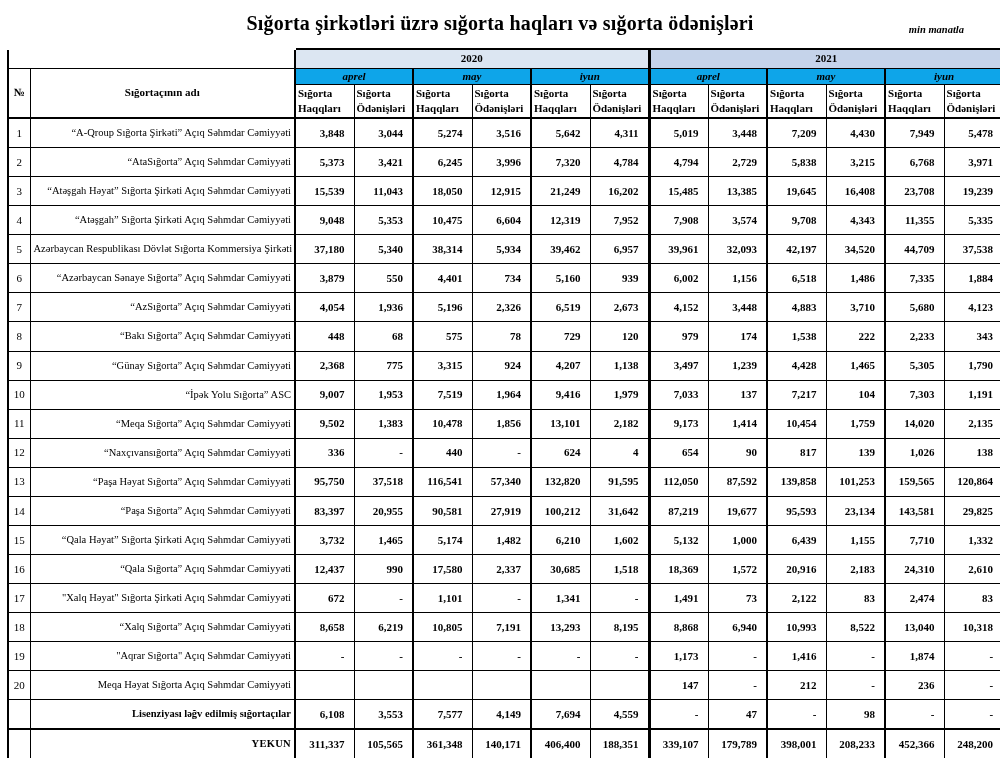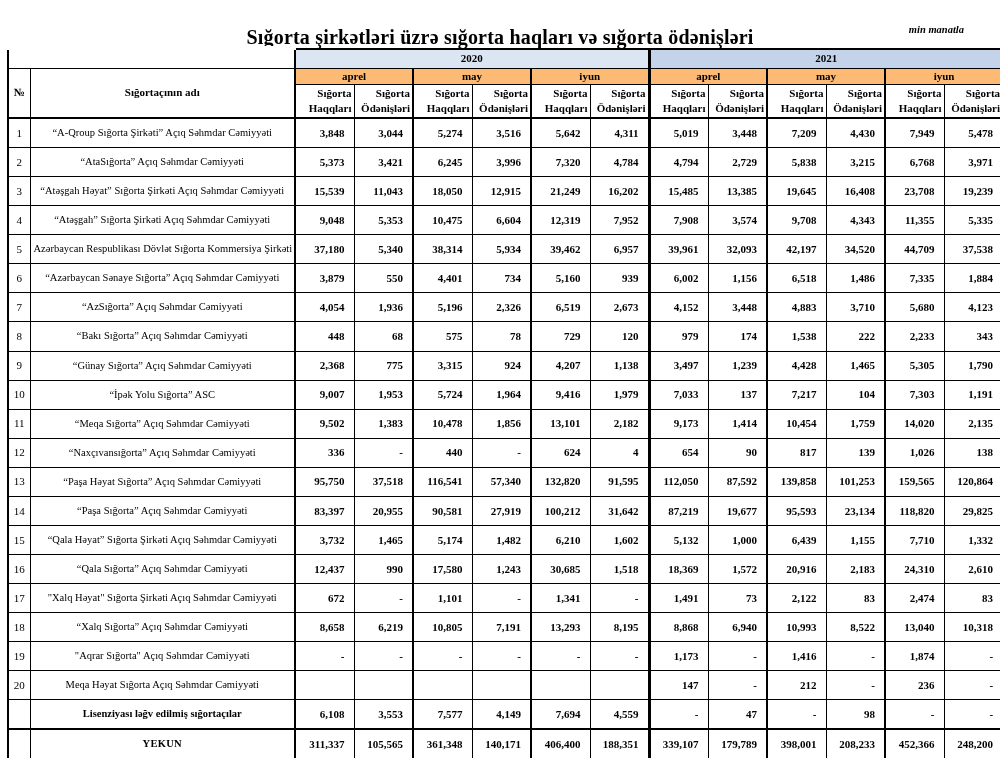--- a/index.html
+++ b/index.html
@@ -2,21 +2,21 @@
 <html><head>
 <meta charset="utf-8">
 <style>
   html,body{margin:0;padding:0;}
   body{
     width:1000px;height:758px;background:#ffffff;position:relative;
     font-family:"Liberation Serif","DejaVu Serif",serif;color:#000;
     overflow:hidden;
   }
   .title{
-    position:absolute;top:26px;left:0;width:1000px;text-align:center;
+    position:absolute;top:12px;left:0;width:1000px;text-align:center;
     font-size:20px;font-weight:bold;letter-spacing:.2px;
   }
   .unit-note{
     position:absolute;top:24px;right:36px;
     font-size:10.5px;font-weight:bold;font-style:italic;
   }
   table.main{
     position:absolute;top:48px;left:7px;width:858px;
     border-collapse:collapse;table-layout:fixed;
     border:2px solid #000;
@@ -29,30 +29,30 @@
     font-size:11px;line-height:1.15;
     overflow:hidden;white-space:nowrap;
     padding:0;
   }
   tr.years-row{height:19px;}
   tr.months-row{height:16px;}
   tr.sub-row{height:34px;}
   tr.data{height:29px;}
   th.spacer{border-top:2px solid #fff;border-bottom:1px solid #000;background:#fff;}
   th.year{font-weight:bold;font-size:11px;text-align:center;}
-  th.month{font-weight:bold;font-size:11px;text-align:center;background:#fdba74;}
+  th.month{font-weight:bold;font-style:italic;font-size:11px;text-align:center;background:#0ea5e9;}
   th.corner-no, th.corner-name{font-weight:bold;font-size:11px;text-align:center;background:#fff;}
   th.subh{
-    font-weight:bold;font-size:11px;text-align:right;
+    font-weight:bold;font-size:11px;text-align:left;
     white-space:normal;line-height:1.3;background:#fff;
     border-bottom:2px solid #000;padding:0 2px;
   }
   th.corner-no,th.corner-name{border-bottom:2px solid #000;}
   td.no{text-align:center;font-size:11px;}
-  td.name{text-align:center;font-size:10.5px;padding:8px 3px;}
+  td.name{text-align:right;font-size:10.5px;padding:8px 3px;}
   td.val{text-align:right;font-weight:bold;font-size:11px;padding-right:9px;}
   .bl2{border-left:2px solid #000 !important;}
   .bl3{border-left:3px solid #000 !important;margin-top:16px;}
   tr.lisenziya td.name{font-weight:bold;}
   tr.yekun td{border-top:2px solid #000;}
   tr.yekun td.name{font-weight:bold;letter-spacing:.3px;}
   .header-mask{
     position:absolute;top:46px;left:2px;width:284px;height:4px;background:#fff;
   }
 </style>
@@ -253,21 +253,21 @@
         <td class="val bl2">4,428</td>
         <td class="val ">1,465</td>
         <td class="val bl2">5,305</td>
         <td class="val ">1,790</td>
       </tr>
       <tr class="data">
         <td class="no">10</td>
         <td class="name">“İpək Yolu Sığorta” ASC</td>
         <td class="val bl2">9,007</td>
         <td class="val ">1,953</td>
-        <td class="val bl2">5,724</td>
+        <td class="val bl2">7,519</td>
         <td class="val ">1,964</td>
         <td class="val bl2">9,416</td>
         <td class="val ">1,979</td>
         <td class="val bl3">7,033</td>
         <td class="val ">137</td>
         <td class="val bl2">7,217</td>
         <td class="val ">104</td>
         <td class="val bl2">7,303</td>
         <td class="val ">1,191</td>
       </tr>
@@ -325,21 +325,21 @@
         <td class="val bl2">83,397</td>
         <td class="val ">20,955</td>
         <td class="val bl2">90,581</td>
         <td class="val ">27,919</td>
         <td class="val bl2">100,212</td>
         <td class="val ">31,642</td>
         <td class="val bl3">87,219</td>
         <td class="val ">19,677</td>
         <td class="val bl2">95,593</td>
         <td class="val ">23,134</td>
-        <td class="val bl2">118,820</td>
+        <td class="val bl2">143,581</td>
         <td class="val ">29,825</td>
       </tr>
       <tr class="data">
         <td class="no">15</td>
         <td class="name">“Qala Həyat” Sığorta Şirkəti Açıq Səhmdar Cəmiyyəti</td>
         <td class="val bl2">3,732</td>
         <td class="val ">1,465</td>
         <td class="val bl2">5,174</td>
         <td class="val ">1,482</td>
         <td class="val bl2">6,210</td>
@@ -350,21 +350,21 @@
         <td class="val ">1,155</td>
         <td class="val bl2">7,710</td>
         <td class="val ">1,332</td>
       </tr>
       <tr class="data">
         <td class="no">16</td>
         <td class="name">“Qala Sığorta” Açıq Səhmdar Cəmiyyəti</td>
         <td class="val bl2">12,437</td>
         <td class="val ">990</td>
         <td class="val bl2">17,580</td>
-        <td class="val ">1,243</td>
+        <td class="val ">2,337</td>
         <td class="val bl2">30,685</td>
         <td class="val ">1,518</td>
         <td class="val bl3">18,369</td>
         <td class="val ">1,572</td>
         <td class="val bl2">20,916</td>
         <td class="val ">2,183</td>
         <td class="val bl2">24,310</td>
         <td class="val ">2,610</td>
       </tr>
       <tr class="data">

